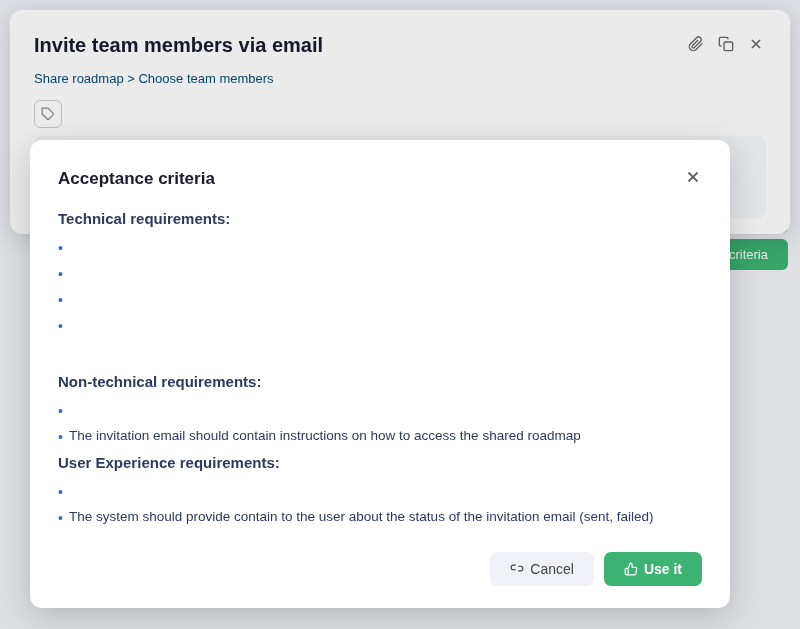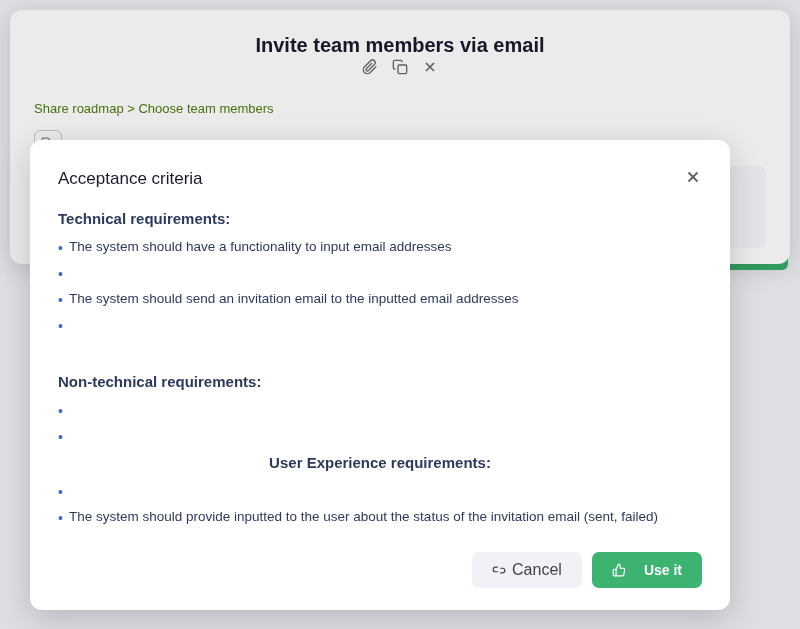--- a/index.html
+++ b/index.html
@@ -27,24 +27,23 @@
       right: 10px;
       background: #fff;
       border-radius: 12px;
       box-shadow: 0 4px 24px rgba(0,0,0,0.15);
       padding: 24px 24px 16px 24px;
       z-index: 10;
     }
 
     .invite-modal-header {
       display: flex;
-      align-items: center;
+      align-items: flex-start;
       justify-content: space-between;
-      margin-bottom: 24px;
-      flex-direction: column;
+      margin-bottom: 14px;
     }
 
     .invite-modal-title {
       font-size: 20px;
       font-weight: 700;
       color: #1a1a2e;
     }
 
     .invite-modal-icons {
       display: flex;
@@ -59,21 +58,21 @@
       color: #666;
       font-size: 16px;
       padding: 2px;
       display: flex;
       align-items: center;
       justify-content: center;
     }
 
     .breadcrumb {
       font-size: 13px;
-      color: #4d7c0f;
+      color: #0c4a6e;
       margin-bottom: 14px;
     }
 
     .tag-icon-area {
       margin-bottom: 8px;
     }
 
     .tag-icon {
       width: 28px;
       height: 28px;
@@ -171,21 +170,21 @@
 
     .acceptance-header {
       display: flex;
       align-items: center;
       justify-content: space-between;
       margin-bottom: 18px;
     }
 
     .acceptance-title {
       font-size: 17px;
-      font-weight: 400;
+      font-weight: 700;
       color: #1a1a2e;
     }
 
     .close-btn {
       background: none;
       border: none;
       cursor: pointer;
       font-size: 18px;
       color: #666;
       line-height: 1;
@@ -220,36 +219,35 @@
 
     .acceptance-footer {
       display: flex;
       justify-content: flex-end;
       gap: 10px;
       margin-top: 22px;
     }
 
     .cancel-btn {
       display: flex;
-      align-items: center;
       gap: 6px;
       padding: 9px 20px;
       background: #f0f2f7;
       color: #444;
       border: none;
       border-radius: 7px;
-      font-size: 16px;
+      font-size: 14px;
       font-weight: 500;
       cursor: pointer;
     }
 
     .use-it-btn {
       display: flex;
       align-items: center;
-      gap: 18px;
+      gap: 6px;
       padding: 9px 20px;
       background: #3cb371;
       color: #fff;
       border: none;
       border-radius: 7px;
       font-size: 14px;
       font-weight: 600;
       cursor: pointer;
     }
 
@@ -335,48 +333,47 @@
           <line x1="6" y1="6" x2="18" y2="18"></line>
       </svg>
     </button>
   </div>
 
   <div class="acceptance-body">
 
     <div class="section-title">Technical requirements:</div>
     <div class="bullet-item">
       <span class="bullet">•</span>
-      <span>The system should have a functionality to input email addresses</span>
-    </div>
-    <div class="bullet-item">
-      <span class="bullet">•</span>
-    </div>
-    <div class="bullet-item">
-      <span class="bullet">•</span>
-      <span>The system should send an invitation email to the inputted email addresses</span>
+    </div>
+    <div class="bullet-item">
+      <span class="bullet">•</span>
+    </div>
+    <div class="bullet-item">
+      <span class="bullet">•</span>
     </div>
     <div class="bullet-item">
       <span class="bullet">•</span>
     </div>
 
     <div class="section-title" style="margin-top:32px;">Non-technical requirements:</div>
     <div class="bullet-item">
       <span class="bullet">•</span>
     </div>
     <div class="bullet-item">
       <span class="bullet">•</span>
-    </div>
-
-    <div class="section-title" style="margin-top:0;text-align:center;">User Experience requirements:</div>
-    <div class="bullet-item">
-      <span class="bullet">•</span>
-    </div>
-    <div class="bullet-item">
-      <span class="bullet">•</span>
-      <span>The system should provide inputted to the user about the status of the invitation email (sent, failed)</span>
+      <span>The invitation email should contain instructions on how to access the shared roadmap</span>
+    </div>
+
+    <div class="section-title" style="margin-top:0;">User Experience requirements:</div>
+    <div class="bullet-item">
+      <span class="bullet">•</span>
+    </div>
+    <div class="bullet-item">
+      <span class="bullet">•</span>
+      <span>The system should provide contain to the user about the status of the invitation email (sent, failed)</span>
     </div>
 
   </div>
 
   <div class="acceptance-footer">
     <button class="cancel-btn">
       <svg width="14" height="14" viewBox="0 0 24 24" fill="none" stroke="currentColor" stroke-width="2">
         <path d="M10 15H6a4 4 0 010-8h4"></path>
         <path d="M14 9h4a4 4 0 010 8h-4"></path>
       </svg>

